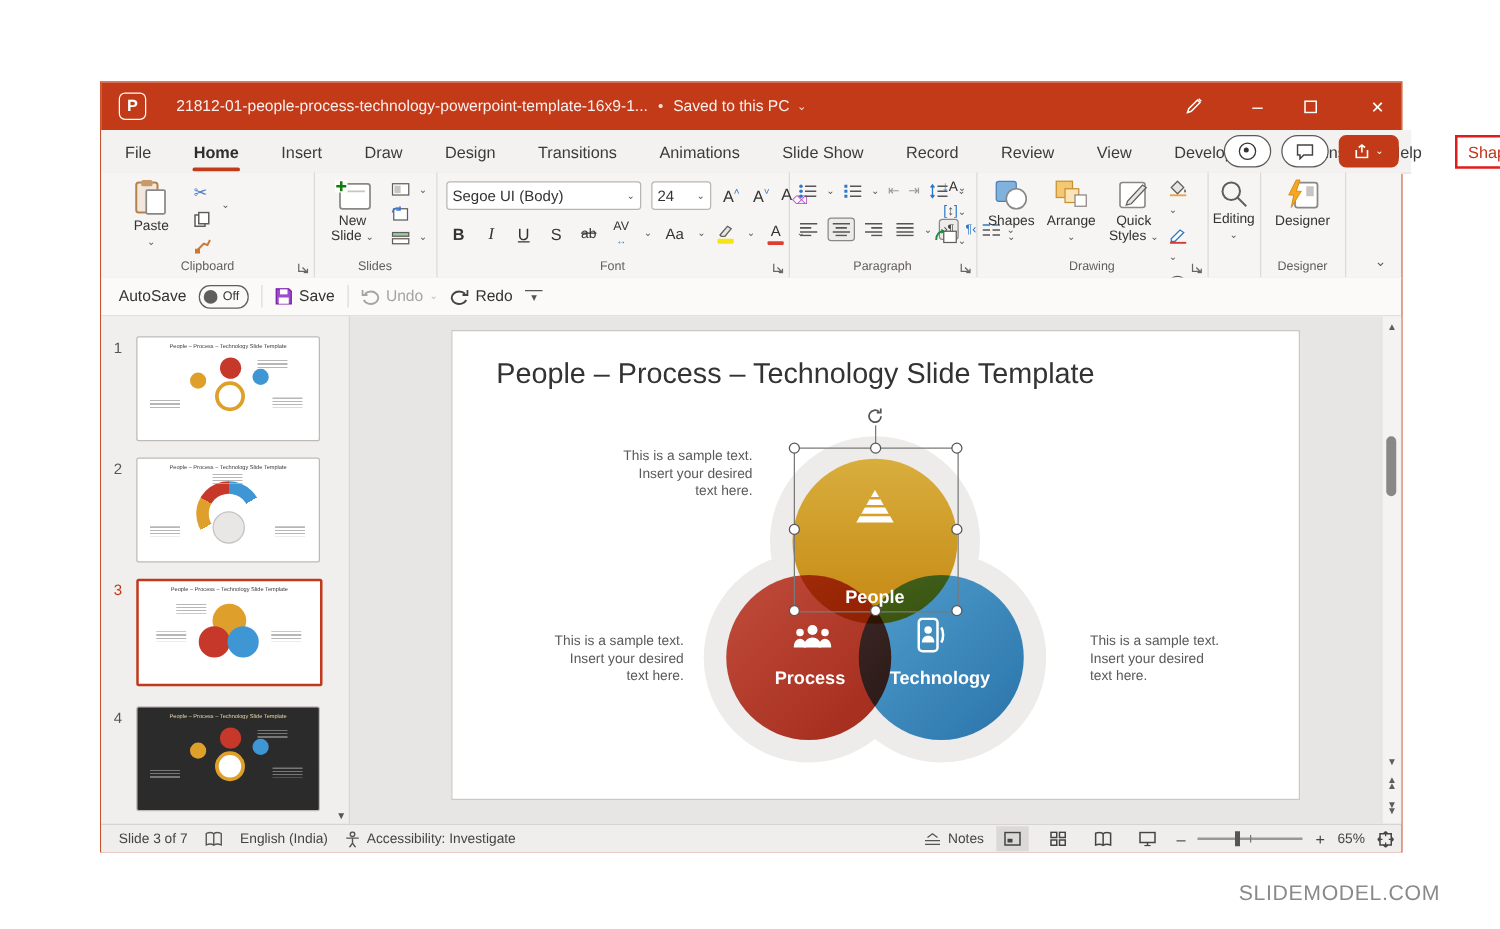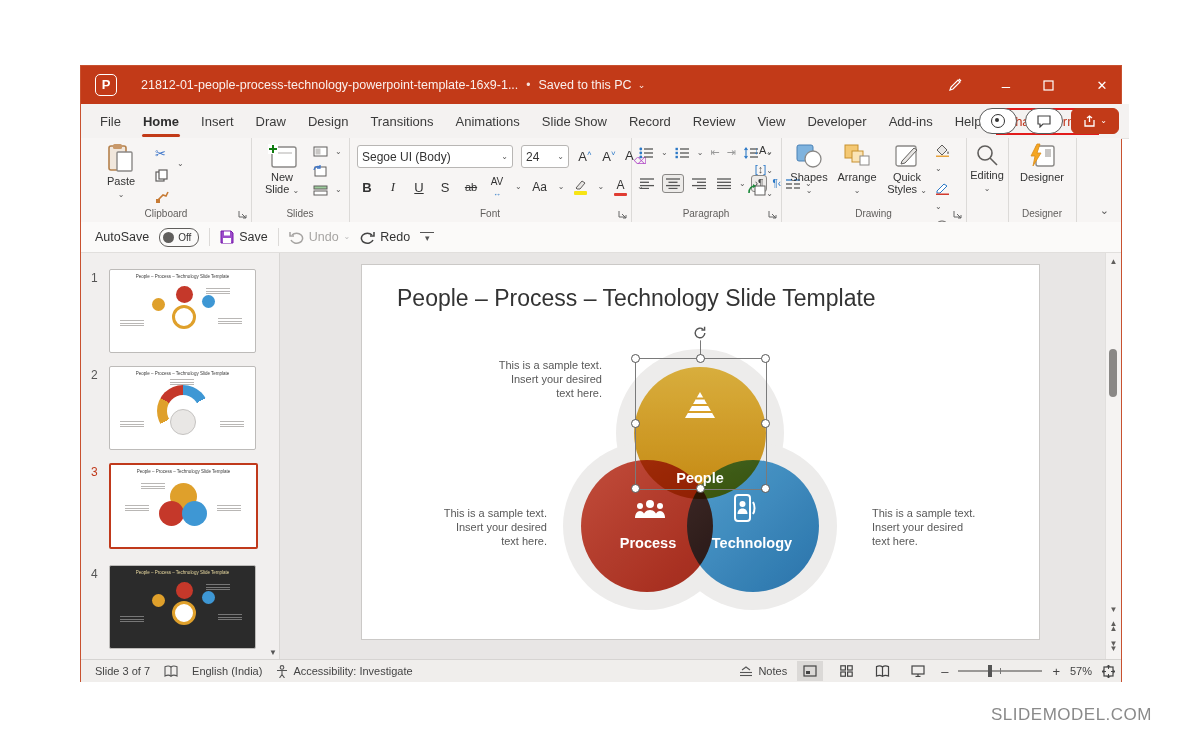--- a/index.html
+++ b/index.html
@@ -126,21 +126,21 @@
       <span class="tb-btn icon-min"></span>
       <span class="tb-btn">
         <svg width="11" height="11" viewBox="0 0 11 11">
               <rect x="1" y="1" width="9" height="9" fill="none" stroke="#fff" stroke-width="1.2"></rect>
             </svg>
       </span>
       <span class="tb-btn icon-close"></span>
     </div>
   </div>
 
-  <div class="tabrow" style="padding-left:8px;">
+  <div class="tabrow" style="padding-left:8px;gap:12px;">
     <span class="tab">File</span>
     <span class="tab active">Home</span>
     <span class="tab">Insert</span>
     <span class="tab">Draw</span>
     <span class="tab">Design</span>
     <span class="tab">Transitions</span>
     <span class="tab">Animations</span>
     <span class="tab">Slide Show</span>
     <span class="tab">Record</span>
     <span class="tab">Review</span>
@@ -702,21 +702,21 @@
               <line x1="7" y1="9" x2="7" y2="11.5" stroke="#444" stroke-width="1.2"></line>
               <line x1="4.5" y1="11.5" x2="9.5" y2="11.5" stroke="#444" stroke-width="1.2"></line>
             </svg>
       </span>
       <span class="zoompm">–</span>
       <span class="zoom-track">
         <span class="zoom-mid"></span>
         <span class="zoom-thumb"></span>
       </span>
       <span class="zoompm">+</span>
-      <span>57%</span>
+      <span>65%</span>
       <span>
         <svg width="13" height="13" viewBox="0 0 13 13">
               <rect x="2" y="2" width="9" height="9" fill="none" stroke="#444" stroke-width="1.2"></rect>
               <path d="M6.5 0v4M4.8 2L6.5 0l1.7 2M6.5 13V9M4.8 11l1.7 2 1.7-2M0 6.5h4M2 4.8L0 6.5l2 1.7M13 6.5H9M11 4.8l2 1.7-2 1.7" fill="none" stroke="#444" stroke-width="1"></path>
             </svg>
       </span>
     </div>
   </div>
  </div>
 

